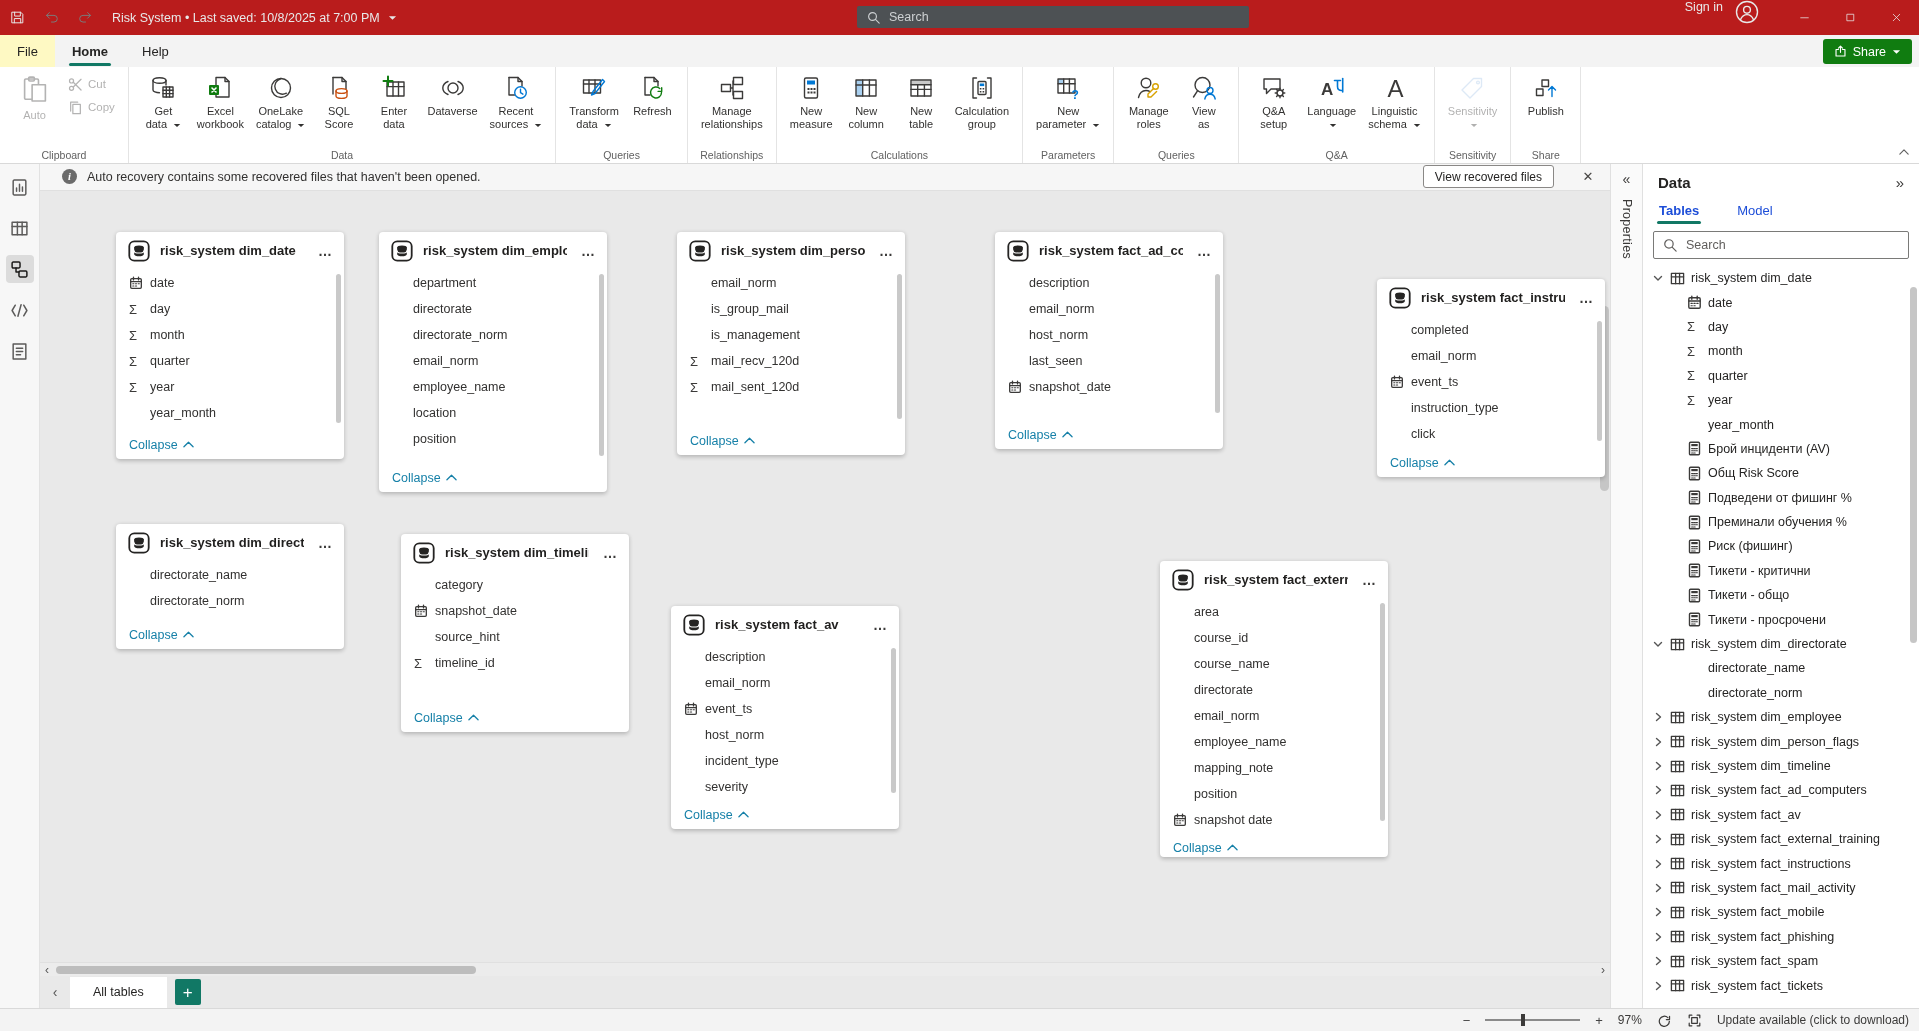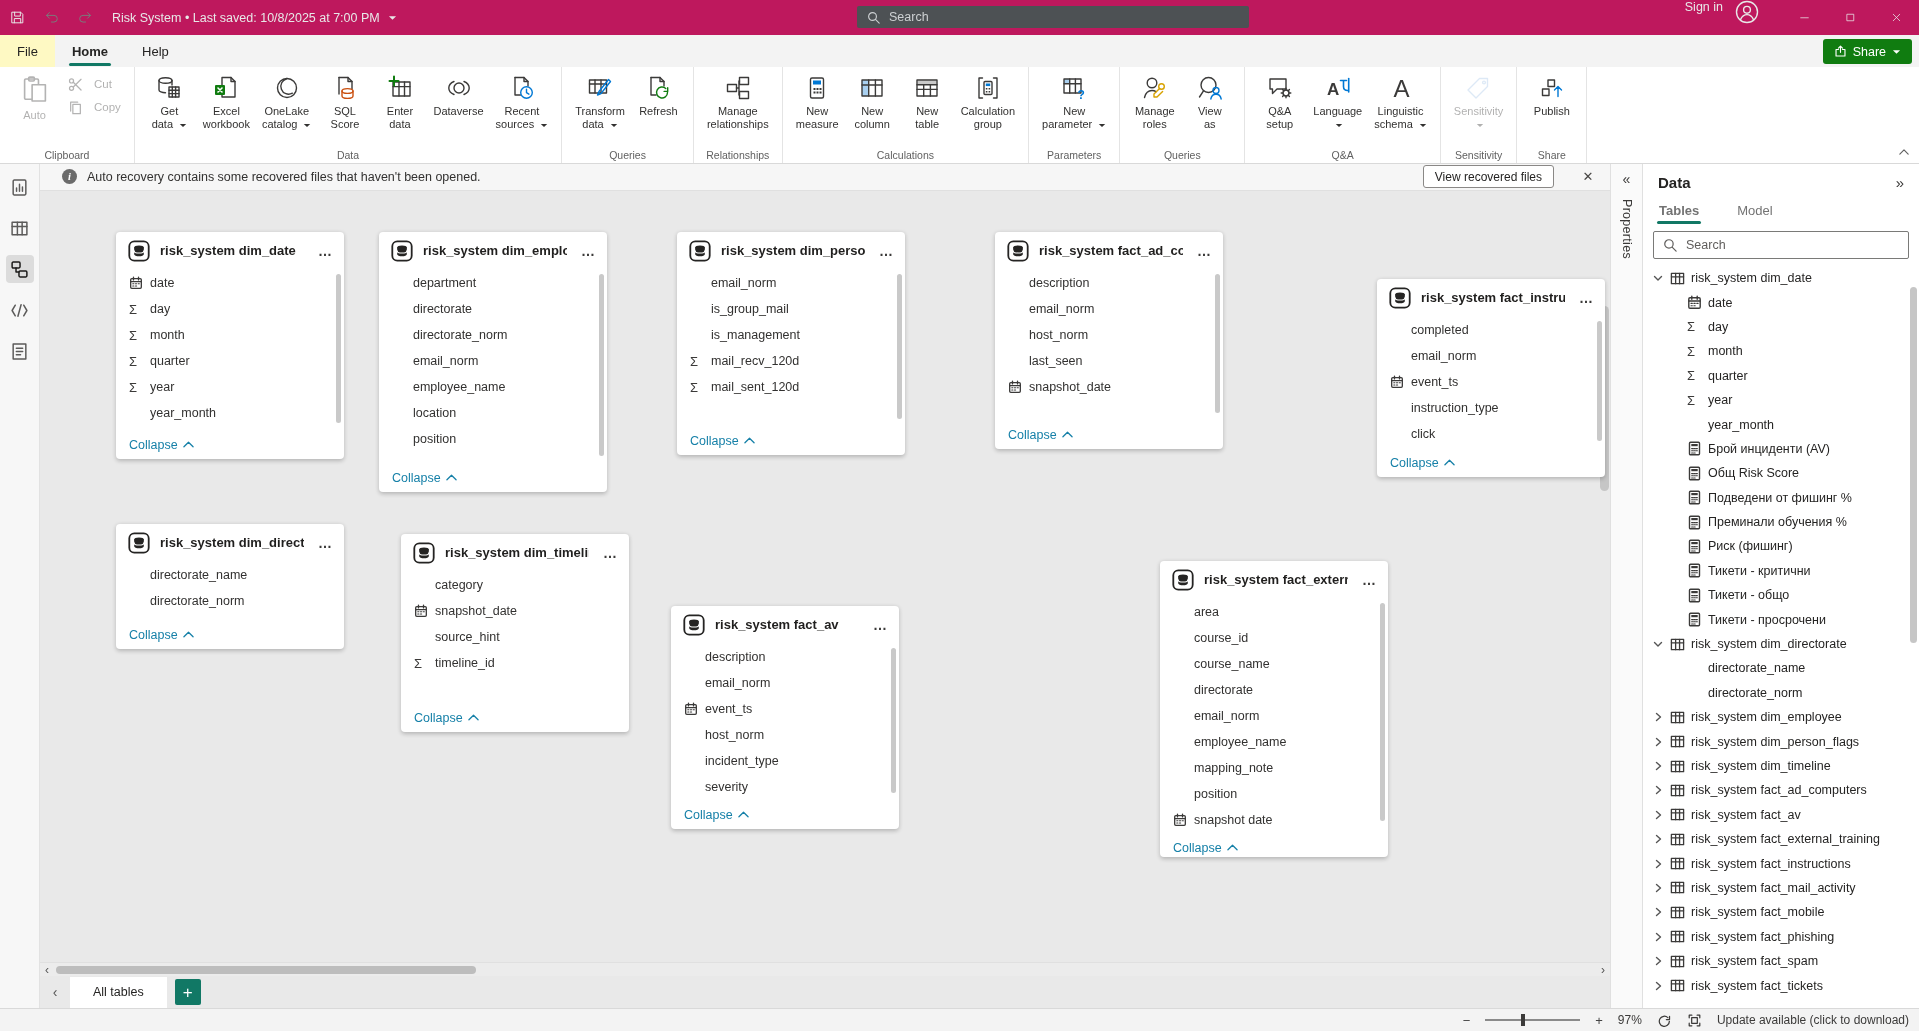--- a/index.html
+++ b/index.html
@@ -10,21 +10,21 @@
   .ic26 svg{width:26px;height:26px}
   .ic30 svg{width:30px;height:30px}
   .ic18 svg{width:19px;height:19px}
   .ic16 svg{width:15px;height:15px}
   .ic15 svg{width:15px;height:15px}
   .ic14 svg{width:14px;height:14px}
   .icdb svg{width:22px;height:22px}
   .sg{font-size:13px;font-weight:400;color:#3b3a39}
 
   
-  .titlebar{position:absolute;left:0;top:0;right:0;height:35px;background:#be185d;color:#e8e8e8;
+  .titlebar{position:absolute;left:0;top:0;right:0;height:35px;background:#b91c1c;color:#e8e8e8;
             display:flex;align-items:center;z-index:30}
   .tbicon{width:34px;height:35px;display:flex;align-items:center;justify-content:center;color:#e8e8e8}
   .tbicon svg{width:17px;height:17px}
   .tbicon.dim{color:#7a7a7a}
   .tb-title{font-size:12.5px;margin-left:10px;display:flex;align-items:center;gap:8px;white-space:nowrap}
   .tb-title .ic svg{width:9px;height:6px}
   .tb-search{position:absolute;left:857px;top:6px;width:392px;height:22px;background:#4d5154;
              border-radius:2px;display:flex;align-items:center;gap:9px;padding-left:10px;
              color:#cdd0d2;font-size:12.5px;box-sizing:border-box}
   .tb-search .ic svg{width:13px;height:13px}
@@ -55,21 +55,21 @@
   .rgroup{position:relative;display:flex;flex-direction:column;padding:5px 7px 16px;
           border-right:1px solid #e4e4e4}
   .rrow{display:flex;align-items:flex-start}
   .rbtn{display:flex;flex-direction:column;align-items:center;min-width:43px;padding:3px 6px;gap:4px;
         color:#3b3a39}
   .rlbl{font-size:11px;line-height:1.18;text-align:center;color:#323130;display:flex;
         flex-direction:column;align-items:center}
   .rlbl .chev{display:inline-flex;margin-left:3px}
   .rlbl .chev svg{width:8px;height:5px}
   .sstack{display:flex;flex-direction:column;gap:8px;padding:5px 2px 0}
-  .rbtn.sm{flex-direction:row;min-width:0;padding:0 4px;gap:11px;align-items:center}
+  .rbtn.sm{flex-direction:row;min-width:0;padding:0 4px;gap:5px;align-items:center}
   .rbtn.sm .rlbl{flex-direction:row;font-size:11.5px}
   .rbtn.dim{opacity:.38}
   .glabel{position:absolute;bottom:2px;left:0;right:0;text-align:center;font-size:10.5px;color:#616161;
           white-space:nowrap}
   .ribbon-collapse{position:absolute;right:10px;bottom:4px;color:#616161}
   .ribbon-collapse svg{width:10px;height:6px}
 
   
   .leftnav{position:absolute;left:0;top:163px;width:40px;bottom:23px;background:#f7f7f7;
            border-right:1px solid #e2e2e2;display:flex;flex-direction:column;align-items:center;
@@ -128,21 +128,21 @@
   .props .dbl{color:#3b3a39;font-size:14px;line-height:1}
   .vlabel{writing-mode:vertical-rl;font-size:12.5px;color:#3b3a39;letter-spacing:.3px}
 
   
   .datapane{position:absolute;left:1643px;top:163px;right:0;bottom:23px;background:#fff;
             display:flex;flex-direction:column;box-sizing:border-box;z-index:6}
   .dp-head{display:flex;align-items:center;justify-content:space-between;padding:11px 15px 4px 15px}
   .dp-title{font-size:15px;font-weight:700;color:#252423}
   .dp-dbl{color:#3b3a39;font-size:15px}
   .dp-tabs{display:flex;gap:38px;padding:8px 16px 0}
-  .dp-tab{font-size:13px;color:#737373;padding-bottom:9px;position:relative}
+  .dp-tab{font-size:13px;color:#1d4ed8;padding-bottom:9px;position:relative}
   .dp-tab.active{font-weight:700}
   .dp-tab.active::after{content:"";position:absolute;left:-2px;right:-2px;bottom:3px;height:3px;
                         background:var(--teal);border-radius:2px}
   .dp-search{margin:4px 10px 4px 10px;height:26px;border:1px solid #7a7a78;border-radius:2px;
              display:flex;align-items:center;gap:9px;padding-left:9px;color:#605e5c;font-size:12.5px}
   .dp-search .ic svg{width:14px;height:14px}
   .dp-tree{flex:1;overflow:hidden;padding-top:3px}
   .trow{height:24.4px;display:flex;align-items:center}
   .trow.lvl0{padding-left:10px}
   .trow.lvl1{padding-left:44px}

